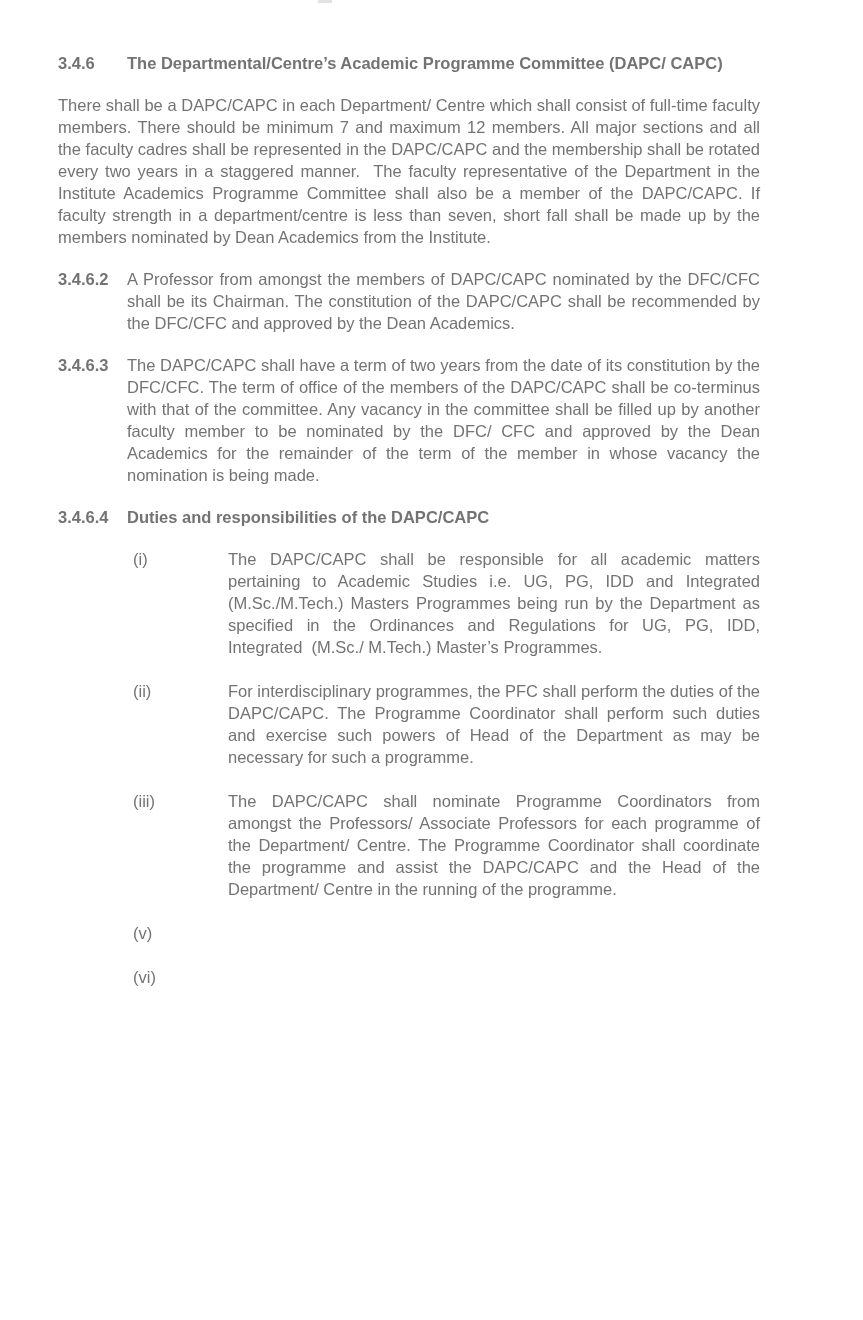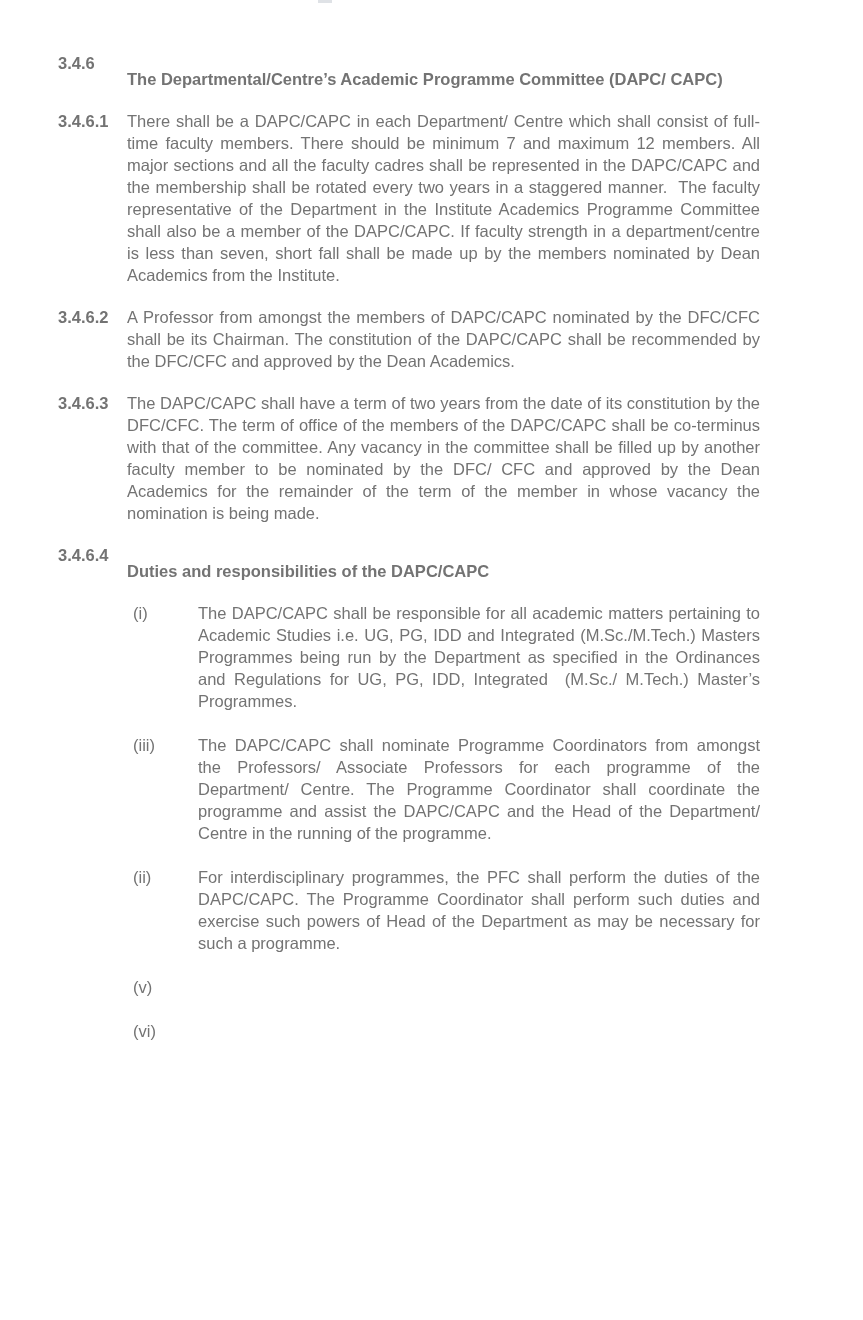--- a/index.html
+++ b/index.html
@@ -34,51 +34,50 @@
     text-align: justify;
   }
   .section:last-child { margin-bottom: 0; }
   .sec-num {
     flex: 0 0 69px;
     width: 69px;
     font-weight: bold;
     text-align: left;
   }
   .sec-body { flex: 1; }
-  .bold { font-weight: bold; margin-top: 16px; }
+  .bold { font-weight: bold; }
   .duties-list { margin-left: 75px; }
   .list-item {
     display: flex;
     margin: 0 0 22px 0;
     text-align: justify;
   }
   .list-item:last-child { margin-bottom: 0; }
   .item-num {
     flex: 0 0 65px;
     width: 65px;
     text-align: left;
   }
-  .item-body { flex: 1; }
+  .item-body { flex: 1; margin-left: 30px; }
 </style>
 </head>
 <body>
 
 <div class="page">
 
   <div class="edge-artifact"></div>
 
   <div class="content">
 
     <div class="section">
       <div class="sec-num">3.4.6</div>
       <div class="sec-body bold">The Departmental/Centre’s Academic Programme Committee (DAPC/ CAPC)</div>
     </div>
 
     <div class="section">
-      <div class="sec-num">3.4.6.1</div>
       <div class="sec-body">There shall be a DAPC/CAPC in each Department/ Centre which shall consist of full-time faculty members. There should be minimum 7 and maximum 12 members. All major sections and all the faculty cadres shall be represented in the DAPC/CAPC and the membership shall be rotated every two years in a staggered manner.&nbsp; The faculty representative of the Department in the Institute Academics Programme Committee shall also be a member of the DAPC/CAPC. If faculty strength in a department/centre is less than seven, short fall shall be made up by the members nominated by Dean Academics from the Institute.</div>
     </div>
 
     <div class="section">
       <div class="sec-num">3.4.6.2</div>
       <div class="sec-body">A Professor from amongst the members of DAPC/CAPC nominated by the DFC/CFC shall be its Chairman. The constitution of the DAPC/CAPC shall be recommended by the DFC/CFC and approved by the Dean Academics.</div>
     </div>
 
     <div class="section">
       <div class="sec-num">3.4.6.3</div>
@@ -91,27 +90,27 @@
     </div>
 
     <div class="duties-list">
 
       <div class="list-item">
         <div class="item-num">(i)</div>
         <div class="item-body">The DAPC/CAPC shall be responsible for all academic matters pertaining to Academic Studies i.e. UG, PG, IDD and Integrated (M.Sc./M.Tech.) Masters Programmes being run by the Department as specified in the Ordinances and Regulations for UG, PG, IDD, Integrated&nbsp; (M.Sc./ M.Tech.) Master’s Programmes.</div>
       </div>
 
       <div class="list-item">
-        <div class="item-num">(iii)</div>
-        <div class="item-body">The DAPC/CAPC shall nominate Programme Coordinators from amongst the Professors/ Associate Professors for each programme of the Department/ Centre. The Programme Coordinator shall coordinate the programme and assist the DAPC/CAPC and the Head of the Department/ Centre in the running of the programme.</div>
+        <div class="item-num">(ii)</div>
+        <div class="item-body">For interdisciplinary programmes, the PFC shall perform the duties of the DAPC/CAPC. The Programme Coordinator shall perform such duties and exercise such powers of Head of the Department as may be necessary for such a programme.</div>
       </div>
 
       <div class="list-item">
-        <div class="item-num">(ii)</div>
-        <div class="item-body">For interdisciplinary programmes, the PFC shall perform the duties of the DAPC/CAPC. The Programme Coordinator shall perform such duties and exercise such powers of Head of the Department as may be necessary for such a programme.</div>
+        <div class="item-num">(iii)</div>
+        <div class="item-body">The DAPC/CAPC shall nominate Programme Coordinators from amongst the Professors/ Associate Professors for each programme of the Department/ Centre. The Programme Coordinator shall coordinate the programme and assist the DAPC/CAPC and the Head of the Department/ Centre in the running of the programme.</div>
       </div>
 
 
       <div class="list-item">
         <div class="item-num">(v)</div>
       </div>
 
       <div class="list-item">
         <div class="item-num">(vi)</div>
       </div>

